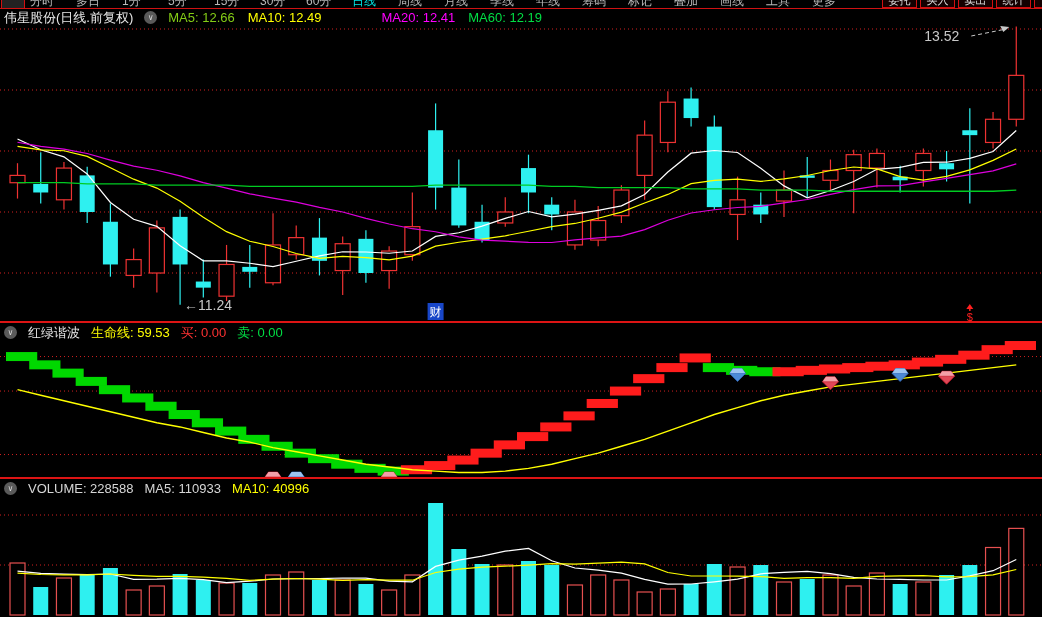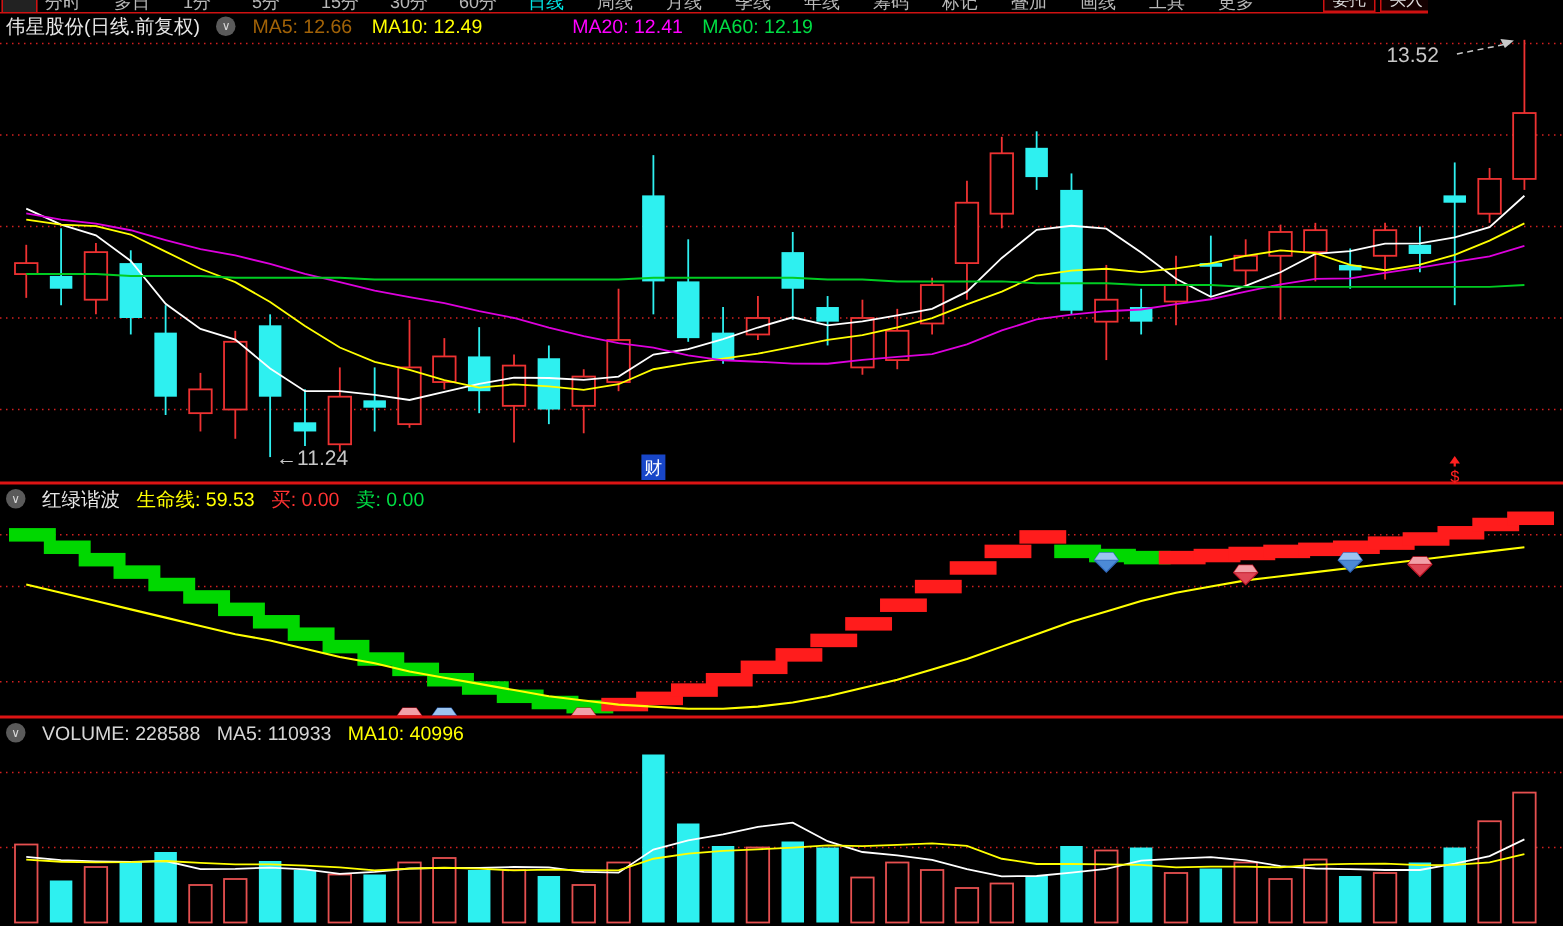--- a/index.html
+++ b/index.html
@@ -1,20 +1,20 @@
 <!DOCTYPE html>
 <html><head>
 <meta charset="utf-8">
 <style>
   html,body{margin:0;padding:0;background:#000;}
   body{position:relative;width:1042px;height:617px;overflow:hidden;
        font-family:"Liberation Sans",sans-serif;}
   svg{position:absolute;left:0;top:0;z-index:1;}
   
-  .topbar{position:absolute;left:0;top:0;width:952px;height:8px;background:#000;
+  .topbar{position:absolute;left:0;top:0;width:1042px;height:8px;background:#000;
           border-bottom:1px solid #cf1212;overflow:hidden;z-index:3;}
   .logo{position:absolute;left:1px;top:-6px;width:22px;height:13px;border:1px solid #d01010;background:#222;}
   .menu{position:absolute;left:30px;top:-7px;display:flex;}
   .mitem{width:46px;flex:none;font-size:12px;color:#b8b8b8;}
   .mitem.active{color:#00e8e8;}
   .btns{position:absolute;left:882px;top:-7px;display:flex;gap:3px;}
   .tbtn{width:33px;height:13px;flex:none;border:1px solid #d01010;background:#140000;
         color:#ddd;font-size:11px;line-height:13px;text-align:center;}
   .edgebox{width:10px;height:13px;flex:none;border:1px solid #d01010;background:#140000;}
   
@@ -324,21 +324,21 @@
       <span class="tbtn">卖出</span>
       <span class="tbtn">统计</span>
       <span class="edgebox"></span>
     </div>
 </div>
 
 <div class="hdr" style="top:9px">
   <span class="c-white">伟星股份(日线.前复权)</span>
   <span class="cicon">∨</span>
   <span id="ma-legend" style="display:flex;gap:13px">
-      <span style="color: #a16207;">MA5: 12.66</span>
+      <span style="color: #84cc16;">MA5: 12.66</span>
       <span style="color: rgb(255, 255, 0); text-align: right;">MA10: 12.49</span>
       <span style="color: rgb(255, 0, 255); margin-left: 47px;">MA20: 12.41</span>
       <span style="color: rgb(0, 221, 68);">MA60: 12.19</span>
     </span>
 </div>
 
 <div class="hdr" style="top:324px">
   <span class="cicon">∨</span>
   <span class="c-white">红绿谐波</span>
   <span class="c-yellow">生命线: 59.53</span>

